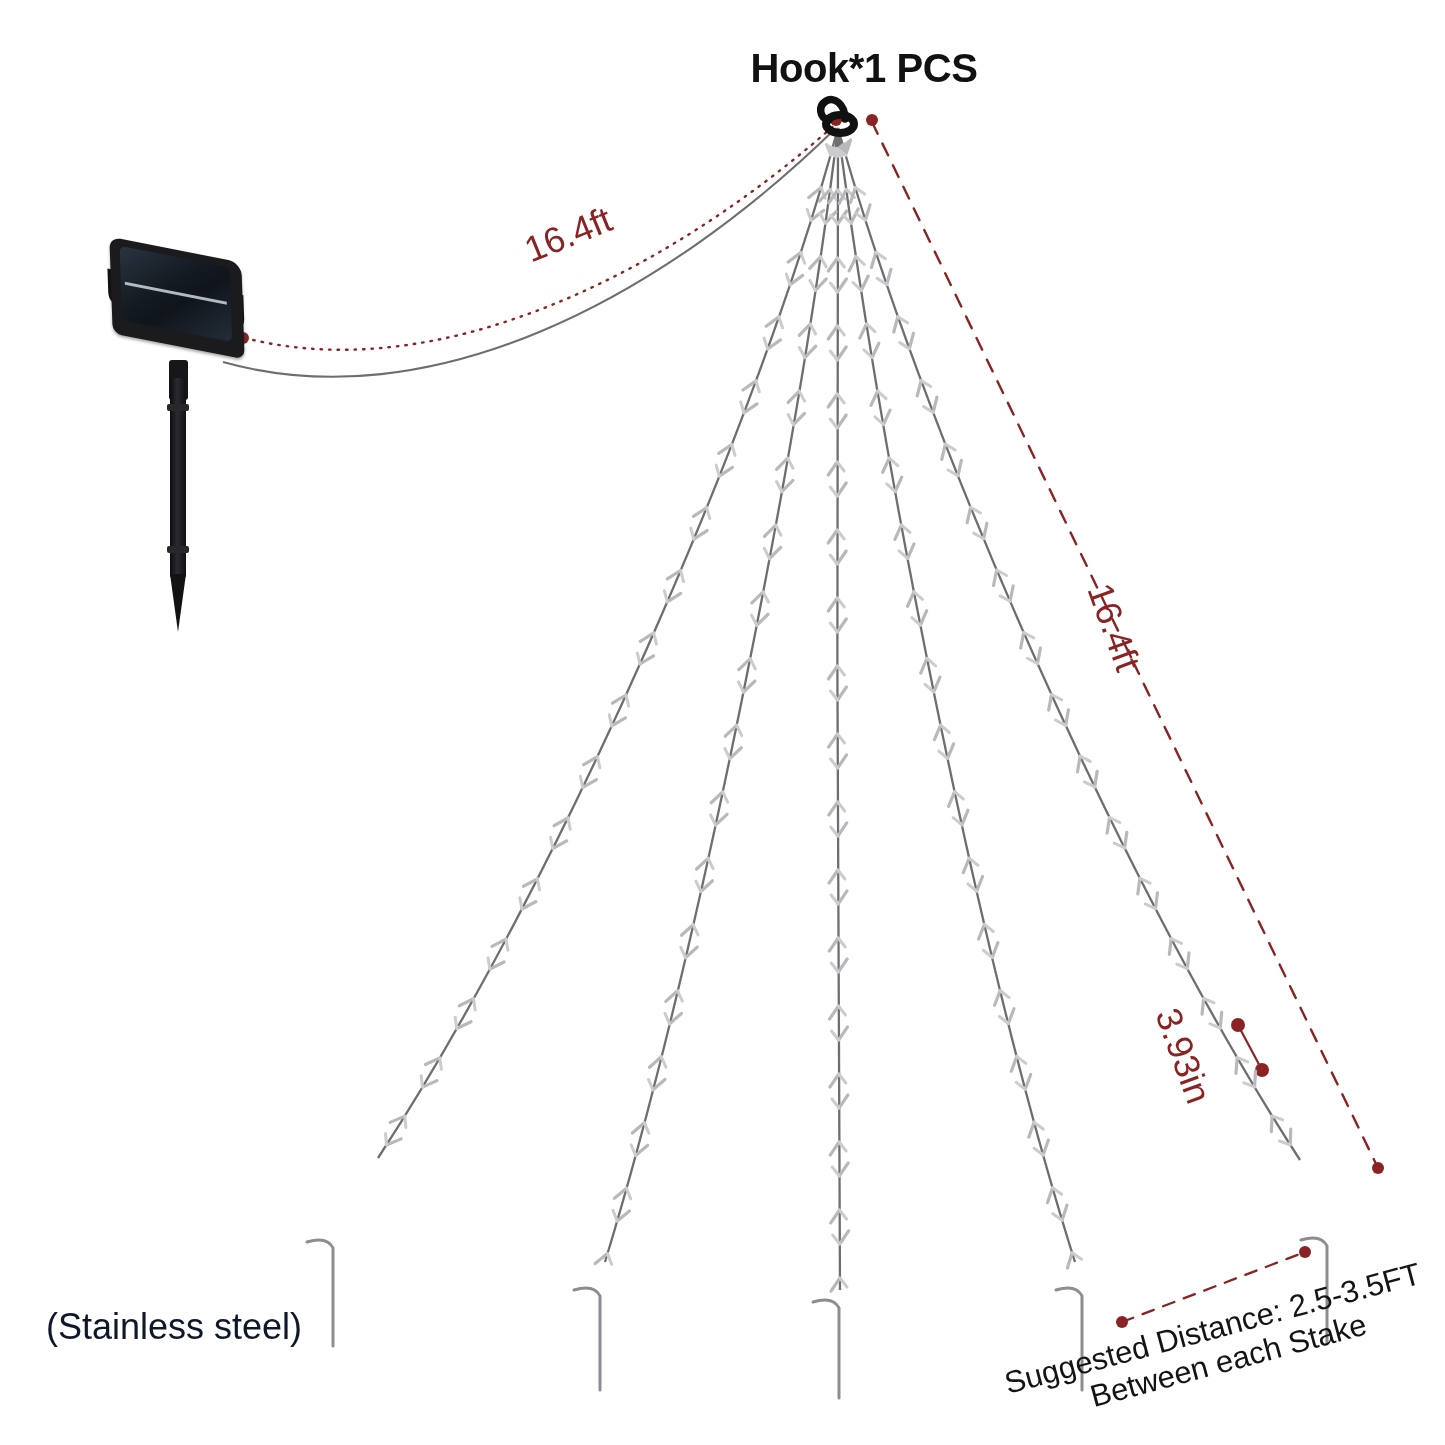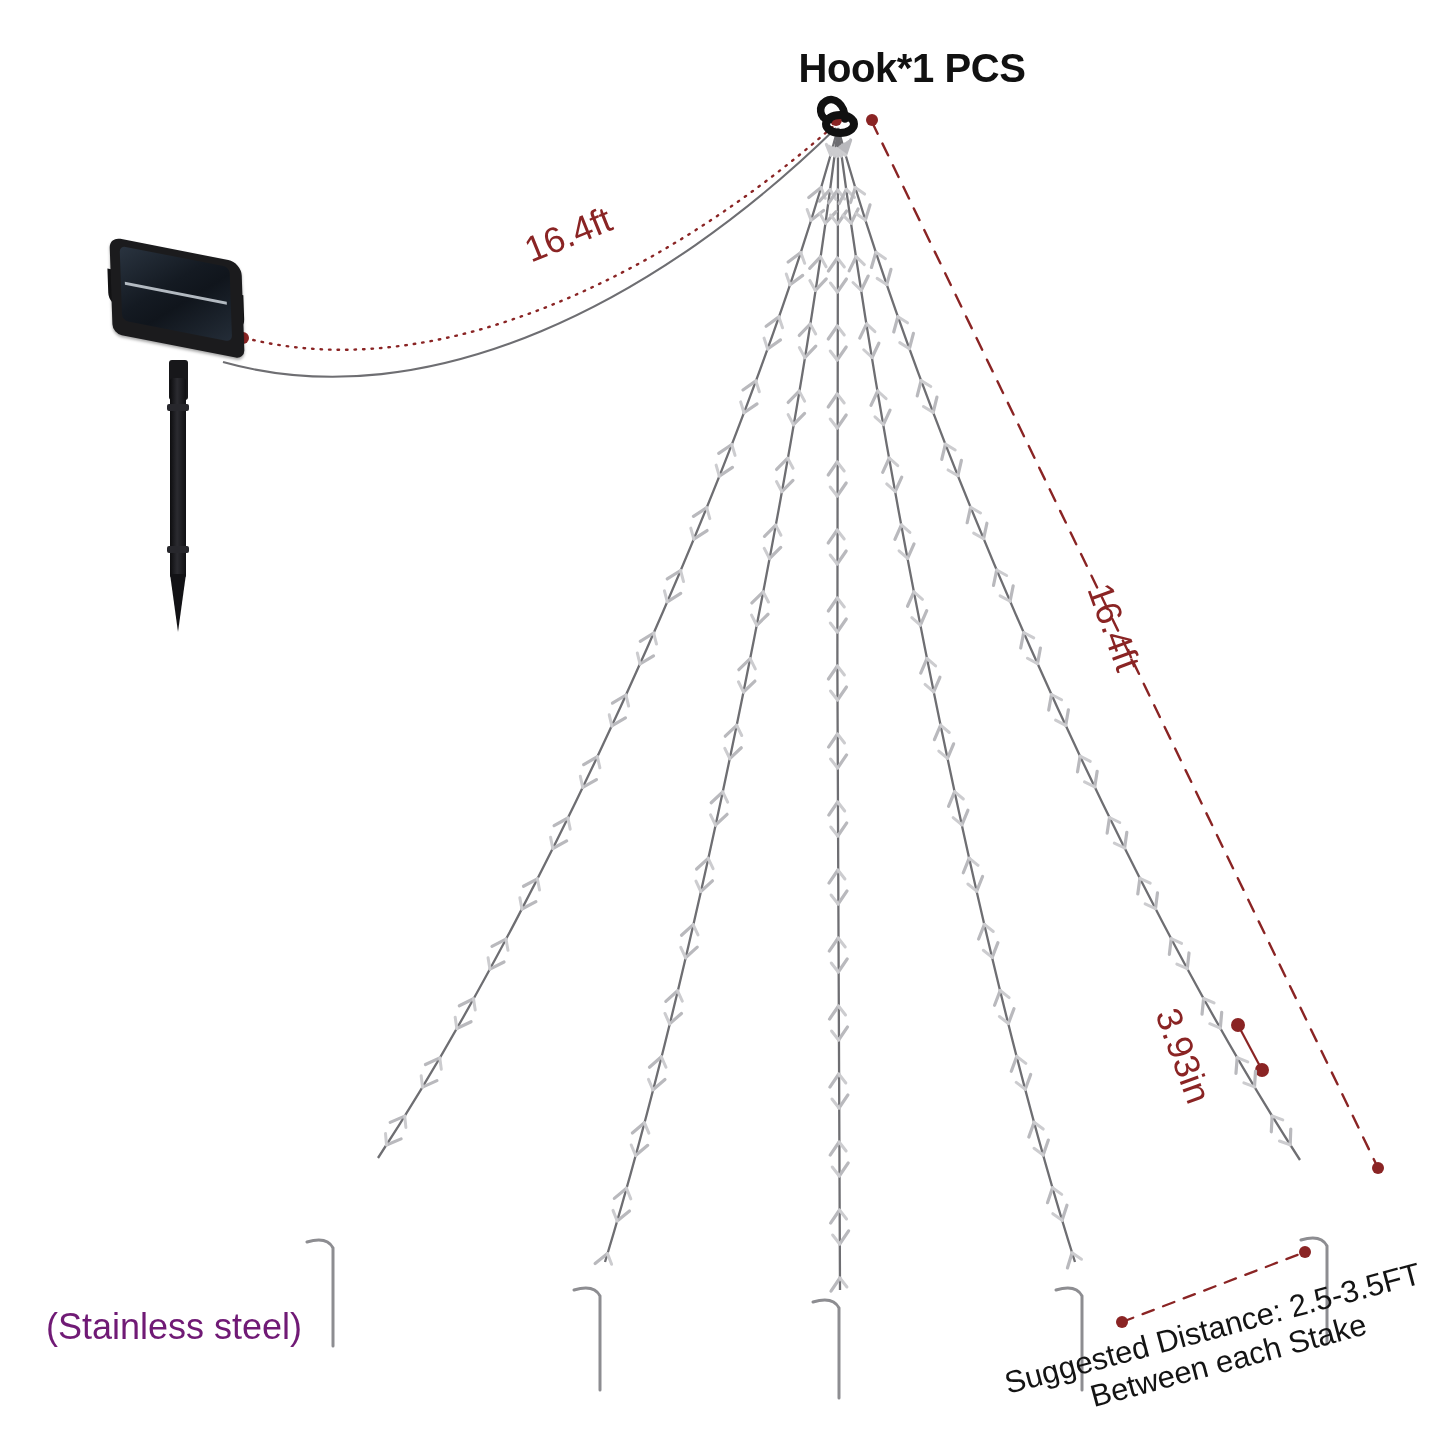--- a/index.html
+++ b/index.html
@@ -32,36 +32,35 @@
     line-height: 1.12;
   }
   .label-hook {
     left: 864px;
     top: 46px;
     transform: translateX(-50%);
     font-size: 40px;
     font-weight: 800;
     letter-spacing: -0.4px;
     color: #111111;
-    margin-left: 48px;
   }
   .label-stakes-title {
     left: 46px;
     top: 1252px;
     font-size: 36px;
     font-weight: 800;
     letter-spacing: -0.3px;
     color: #111111;
   }
   .label-stakes-sub {
     left: 46px;
     top: 1307px;
     font-size: 36px;
     font-weight: 400;
-    color: #701a75;
+    color: #0f172a;
   }
   .label-left-len {
     left: 519px;
     top: 233px;
     font-size: 36px;
     font-weight: 400;
     color: #8a2424;
     transform: rotate(-22deg);
     transform-origin: left top;
   }

